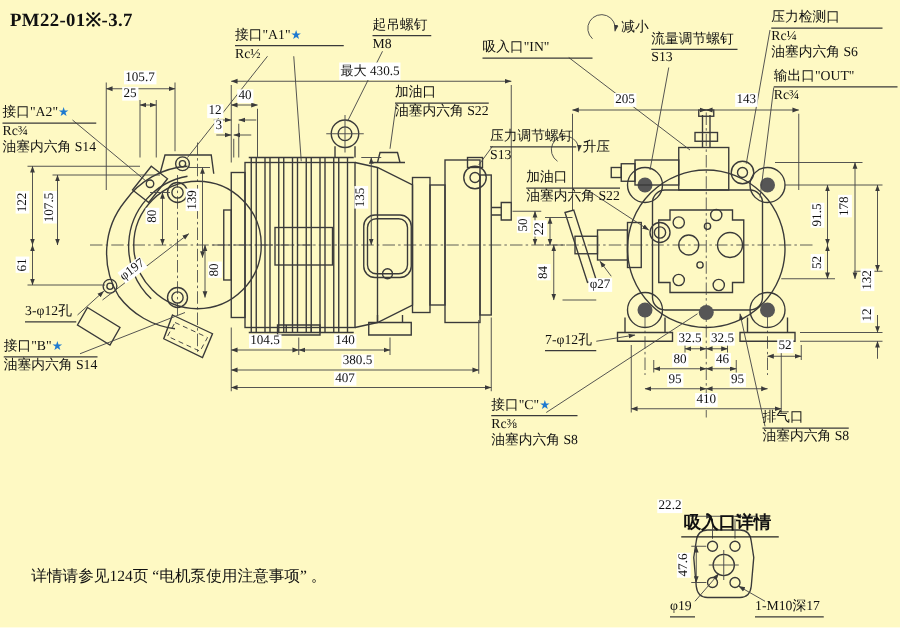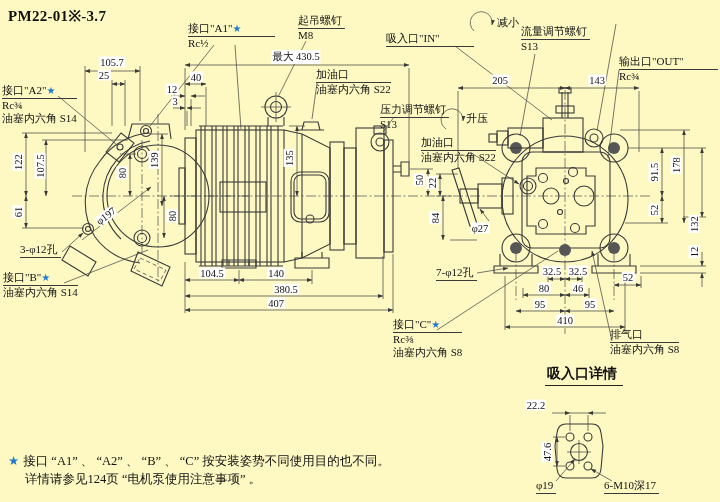--- a/index.html
+++ b/index.html
@@ -15,21 +15,21 @@
   .are{marker-end:url(#ar);}
   .title{position:absolute;left:8px;top:5px;font-size:15px;font-weight:bold;z-index:2;letter-spacing:.3px;}
   .dim{position:absolute;font-size:10.5px;white-space:nowrap;z-index:2;transform:translate(-50%,-50%);background:#fff;padding:0 1px;}
   .vdim{position:absolute;font-size:10.5px;white-space:nowrap;z-index:2;transform:translate(-50%,-50%) rotate(-90deg);background:#fff;padding:0 1px;}
   .ddim{position:absolute;font-size:10.5px;white-space:nowrap;z-index:2;transform:translate(-50%,-50%) rotate(-37deg);background:#fff;}
   .lbl{position:absolute;font-size:11px;line-height:1.2;white-space:nowrap;z-index:2;}
   .lbl .u{border-bottom:1px solid #3a3a3a;padding:0 3px 1px 0;}
   .lbl .w{padding-right:34px;}
   .star{color:#1e7ad0;font-size:10px;}
   .dtitle{position:absolute;font-size:14px;font-weight:bold;border-bottom:1.6px solid #222;
-          padding:0 6px 2px 2px;z-index:2;}
+          padding:0 6px 2px 2px;z-index:2;margin-top:44px;}
   .foot{position:absolute;left:8px;top:452px;font-size:12.5px;line-height:1.45;z-index:2;}
   .foot .fstar{color:#1e7ad0;margin-right:4px;}
   .foot .indent{margin-left:17px;}
 </style>
 </head>
 <body>
 
 <div id="canvas">
 
   <svg id="linework" width="720" height="502" viewBox="0 0 720 502">
@@ -287,34 +287,39 @@
   <div class="lbl" style="left:386px;top:32px">
     <div class="u w">吸入口"IN"</div>
   </div>
   <div class="lbl" style="left:497px;top:16px">
     <div>减小</div>
   </div>
   <div class="lbl" style="left:521px;top:25px">
     <div class="u">流量调节螺钉</div>
     <div>S13</div>
   </div>
+  <div class="lbl" style="left:617px;top:8px">
+    <div class="u w">压力检测口</div>
+    <div>Rc¼</div>
+    <div>油塞内六角 S6</div>
+  </div>
   <div class="lbl" style="left:619px;top:55px">
     <div class="u w">输出口"OUT"</div>
     <div>Rc¾</div>
   </div>
   <div class="lbl" style="left:2px;top:84px">
     <div class="u"><span>接口"A2"</span><span class="star">★</span></div>
     <div>Rc¾</div>
     <div>油塞内六角 S14</div>
   </div>
   <div class="lbl" style="left:316px;top:68px">
     <div class="u">加油口</div>
     <div>油塞内六角 S22</div>
   </div>
-  <div class="lbl" style="left:380px;top:103px">
+  <div class="lbl" style="left:392px;top:103px">
     <div class="u">压力调节螺钉</div>
     <div>S13</div>
   </div>
   <div class="lbl" style="left:466px;top:112px">
     <div>升压</div>
   </div>
   <div class="lbl" style="left:421px;top:136px">
     <div class="u">加油口</div>
     <div>油塞内六角 S22</div>
   </div>
@@ -335,21 +340,21 @@
   </div>
   <div class="lbl" style="left:610px;top:328px">
     <div class="u w">排气口</div>
     <div>油塞内六角 S8</div>
   </div>
   <div class="dtitle" style="left:545px;top:365px">吸入口详情</div>
   <div class="lbl" style="left:536px;top:479px">
     <div class="u">φ19</div>
   </div>
   <div class="lbl" style="left:604px;top:479px">
-    <div class="u">6-M10深17</div>
+    <div class="u">1-M10深17</div>
   </div>
 
   <div class="dim" style="left:112px;top:62px">105.7</div>
   <div class="dim" style="left:104px;top:75px">25</div>
   <div class="vdim" style="left:18px;top:162px">122</div>
   <div class="vdim" style="left:40px;top:166px">107.5</div>
   <div class="vdim" style="left:18px;top:212px">61</div>
   <div class="vdim" style="left:122px;top:173px">80</div>
   <div class="vdim" style="left:154px;top:160px">139</div>
   <div class="vdim" style="left:172px;top:216px">80</div>
@@ -382,16 +387,15 @@
   <div class="dim" style="left:544px;top:288px">80</div>
   <div class="dim" style="left:578px;top:288px">46</div>
   <div class="dim" style="left:540px;top:304px">95</div>
   <div class="dim" style="left:590px;top:304px">95</div>
   <div class="dim" style="left:565px;top:320px">410</div>
 
   <div class="dim" style="left:536px;top:405px">22.2</div>
   <div class="vdim" style="left:547px;top:452px">47.6</div>
 
   <div class="foot">
-    <div><span class="fstar">★</span><span>接口 “A1” 、 “A2” 、 “B” 、 “C”  按安装姿势不同使用目的也不同。</span></div>
     <div class="indent">详情请参见124页 “电机泵使用注意事项” 。</div>
   </div>
 </div>
 
 </body></html>

